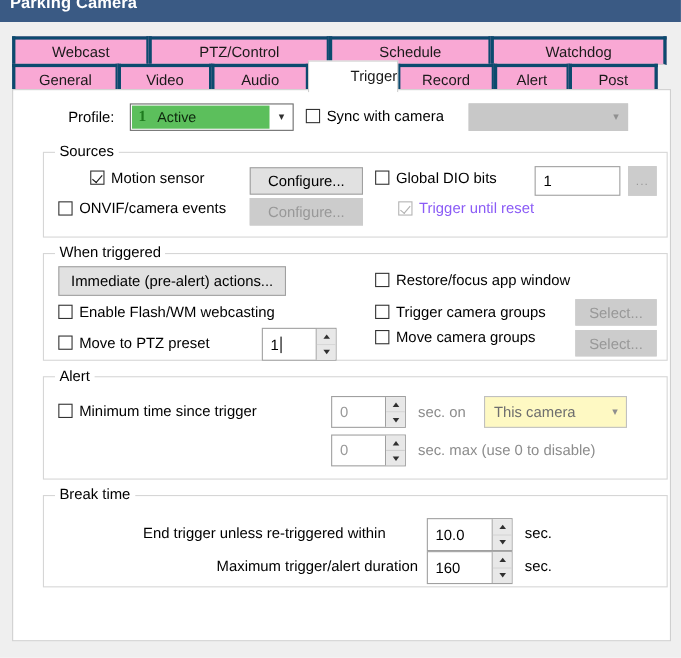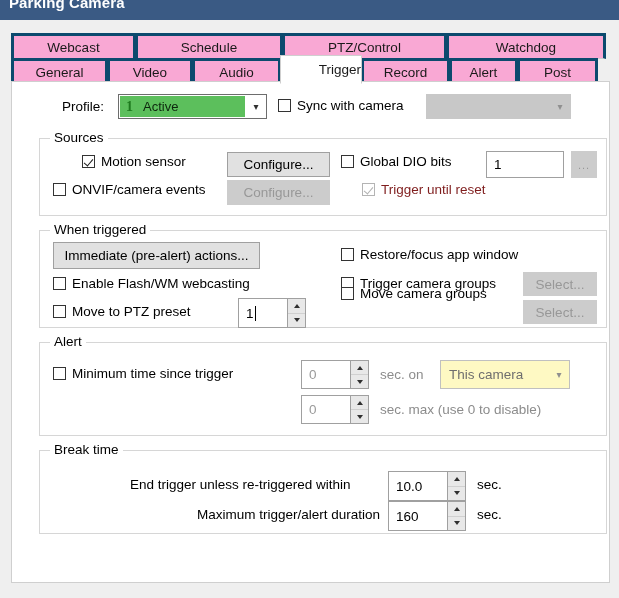--- a/index.html
+++ b/index.html
@@ -189,21 +189,21 @@
     border: solid #1a1a1a;
     border-width: 0 1.6px 1.6px 0;
     transform: rotate(40deg);
   }
   .cb.disabled {
     border-color: #b4b4b4;
   }
   .cb.disabled.checked::after {
     border-color: #b0b0b0;
   }
-  .txt-disabled { color: #7f1d1d; }
+  .txt-disabled { color: #8b5cf6; }
   
   .group {
     position: absolute;
     border: 1px solid #d6d6d6;
     box-sizing: border-box;
   }
   .group > .group-title {
     position: absolute;
     top: -9px;
     left: 10px;
@@ -319,25 +319,25 @@
 
 <div id="titlebar">
   <div class="title-text">Parking Camera</div>
 </div>
 
 <div id="tabs-area">
   <div class="tab-row row1">
     <div class="tab" style="width:125px">
         <span>Webcast</span>
       </div>
+    <div class="tab" style="width:165px">
+        <span>PTZ/Control</span>
+      </div>
     <div class="tab" style="width:148px">
         <span>Schedule</span>
-      </div>
-    <div class="tab" style="width:165px">
-        <span>PTZ/Control</span>
       </div>
     <div class="tab" style="width:160px">
         <span>Watchdog</span>
       </div>
   </div>
   <div class="tab-row row2">
     <div class="tab" style="width:97px">
         <span>General</span>
       </div>
     <div class="tab" style="width:86px">
@@ -458,21 +458,21 @@
     </div>
 
     <div class="row" style="left:301px; top:45px;">
       <span class="cb"></span>
       <span class="lbl">Trigger camera groups</span>
     </div>
     <div class="btn disabled" style="position:absolute; left:483px; top:41px; width:74px; height:24px;">
       <span>Select...</span>
     </div>
 
-    <div class="row" style="left:301px; top:55px;">
+    <div class="row" style="left:301px; top:68px;">
       <span class="cb"></span>
       <span class="lbl">Move camera groups</span>
     </div>
     <div class="btn disabled" style="position:absolute; left:483px; top:69px; width:74px; height:24px;">
       <span>Select...</span>
     </div>
   </div>
 
   <div class="group" id="group-alert">
     <div class="group-title">Alert</div>

